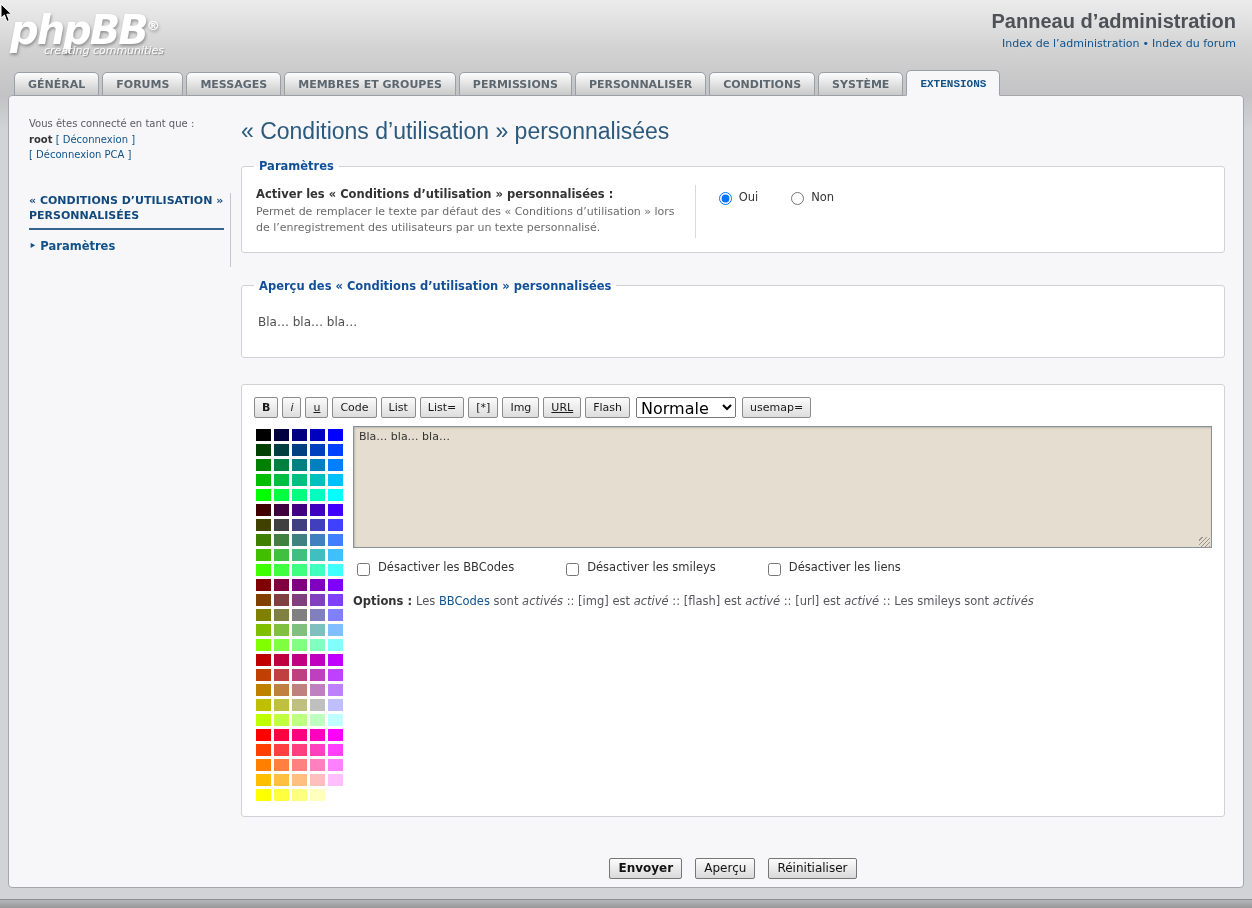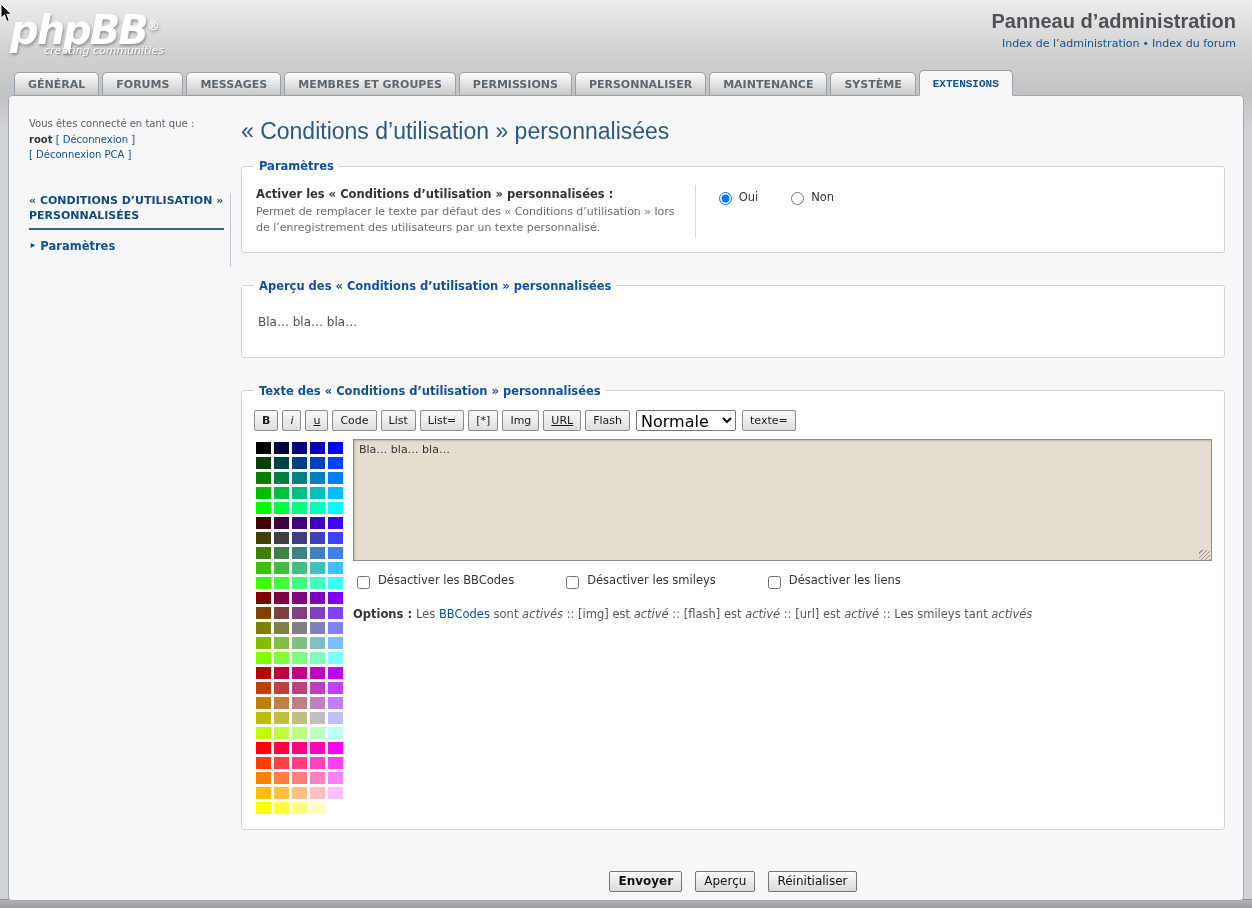--- a/index.html
+++ b/index.html
@@ -136,21 +136,21 @@
   </div>
 </header>
 
 <nav id="tabs">
   <a class="tab">GÉNÉRAL</a>
   <a class="tab">FORUMS</a>
   <a class="tab">MESSAGES</a>
   <a class="tab">MEMBRES ET GROUPES</a>
   <a class="tab">PERMISSIONS</a>
   <a class="tab">PERSONNALISER</a>
-  <a class="tab">MAINTENANCE</a>
+  <a class="tab">CONDITIONS</a>
   <a class="tab">SYSTÈME</a>
   <a class="tab active">EXTENSIONS</a>
 </nav>
 
 <div id="panel">
 
   <aside id="menu">
     <div class="user-info">
       <div>Vous êtes connecté en tant que :</div>
       <div><span class="username">root</span> <a>[ Déconnexion ]</a></div>
@@ -186,37 +186,36 @@
         </div>
       </div>
     </fieldset>
 
     <fieldset>
       <legend>Aperçu des « Conditions d’utilisation » personnalisées</legend>
       <div class="preview-content">Bla… bla… bla…</div>
     </fieldset>
 
     <fieldset>
-      <legend>Texte des « Conditions d’utilisation » personnalisées</legend>
 
       <div class="toolbar">
         <button class="bb-btn bb-bold">B</button>
         <button class="bb-btn bb-italic">i</button>
         <button class="bb-btn bb-underline">u</button>
         <button class="bb-btn">Code</button>
         <button class="bb-btn">List</button>
         <button class="bb-btn">List=</button>
         <button class="bb-btn">[*]</button>
         <button class="bb-btn">Img</button>
         <button class="bb-btn bb-url">URL</button>
         <button class="bb-btn">Flash</button>
         <select class="font-select">
           <option selected="">Normale</option>
         </select>
-        <button class="bb-btn">texte=</button>
+        <button class="bb-btn">usemap=</button>
       </div>
 
       <div class="editor-body">
         <div class="palette">
             <span class="swatch" title="#000000" style="background: rgb(0, 0, 0);"></span>
             <span class="swatch" title="#000040" style="background: rgb(0, 0, 64);"></span>
             <span class="swatch" title="#000080" style="background: rgb(0, 0, 128);"></span>
             <span class="swatch" title="#0000BF" style="background: rgb(0, 0, 191);"></span>
             <span class="swatch" title="#0000FF" style="background: rgb(0, 0, 255);"></span>
             <span class="swatch" title="#004000" style="background: rgb(0, 64, 0);"></span>
@@ -353,21 +352,21 @@
             <label>
               <input type="checkbox" style="">
               <span>Désactiver les smileys</span>
             </label>
             <label>
               <input type="checkbox" style="">
               <span>Désactiver les liens</span>
             </label>
           </div>
           <div class="options-line">
-            <span class="opt-label">Options :</span><span>Les </span><a>BBCodes</a><span> sont </span><em>activés</em><span> :: [img] est </span><em>activé</em><span> :: [flash] est </span><em>activé</em><span> :: [url] est </span><em>activé</em><span> :: Les smileys tant </span><em>activés</em>
+            <span class="opt-label">Options :</span><span>Les </span><a>BBCodes</a><span> sont </span><em>activés</em><span> :: [img] est </span><em>activé</em><span> :: [flash] est </span><em>activé</em><span> :: [url] est </span><em>activé</em><span> :: Les smileys sont </span><em>activés</em>
           </div>
         </div>
       </div>
     </fieldset>
 
     <div class="actions">
       <button class="submit-main">Envoyer</button>
       <button>Aperçu</button>
       <button>Réinitialiser</button>
     </div>

